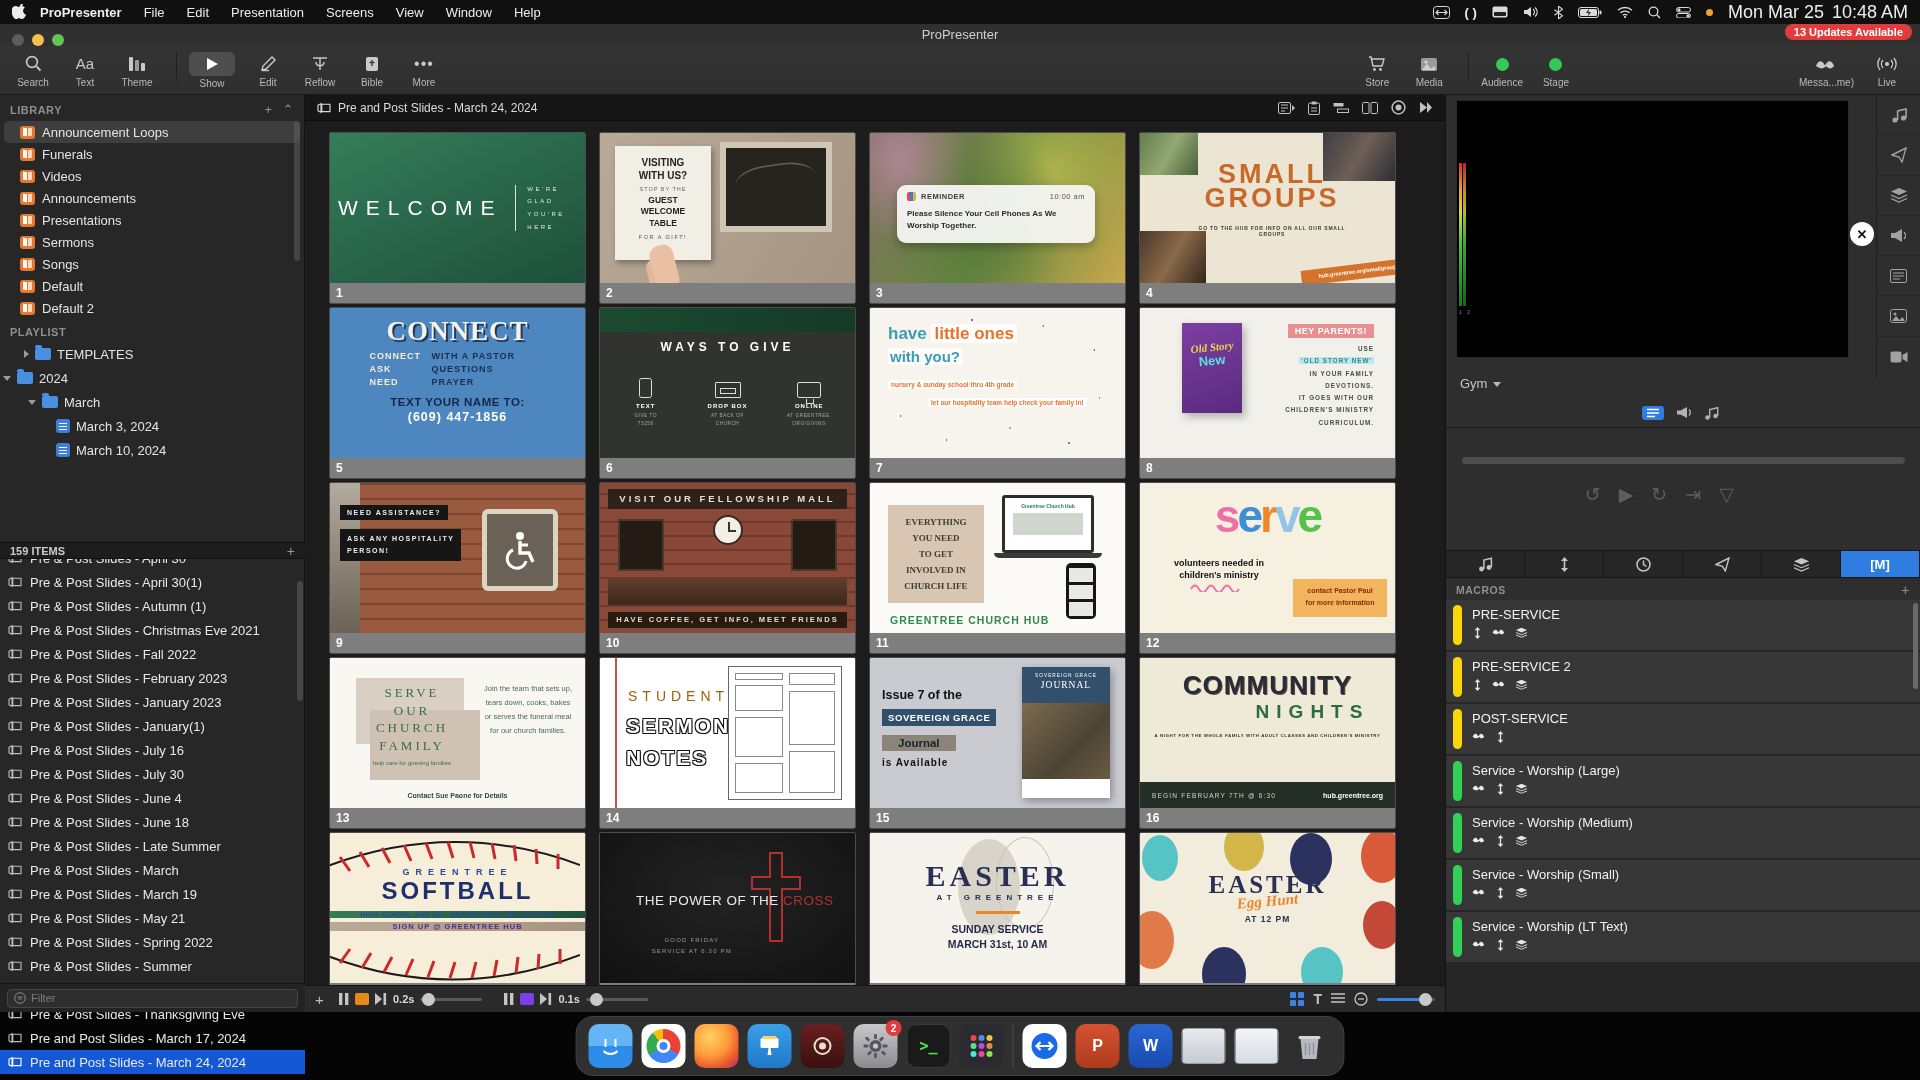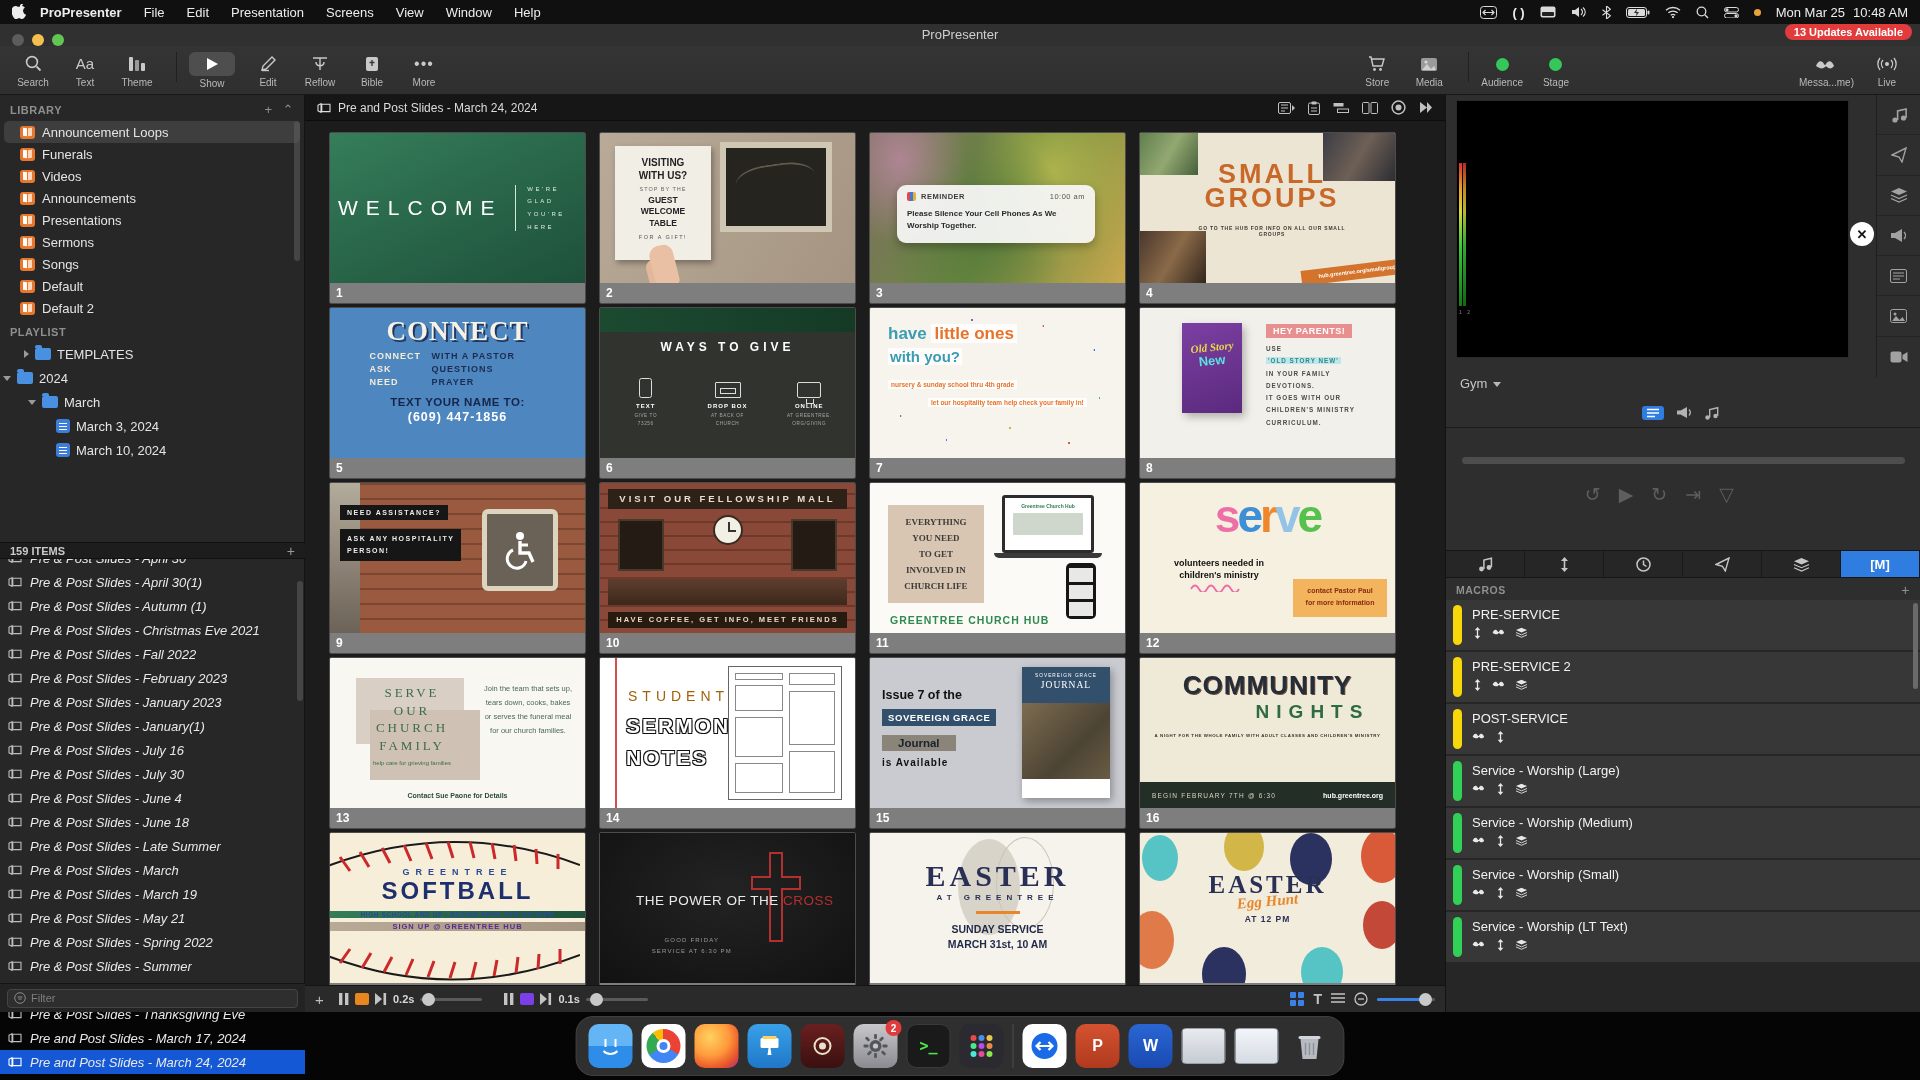--- a/index.html
+++ b/index.html
@@ -8,21 +8,21 @@
   svg { display:block; }
 
   
   #menubar { position:absolute; left:0; top:0; width:1920px; height:24px; background:#101010;
     display:flex; align-items:center; color:#ededed; font-size:13px; padding:0 12px; z-index:50; }
   #menubar .menus { display:flex; align-items:center; gap:22px; margin-left:14px; }
   .menu-item { cursor:default; }
   .menu-item.selected { font-weight:700; }
   #menubar .status { margin-left:auto; display:flex; align-items:center; gap:15px; }
   #menubar .status svg { opacity:.92; }
-  .clock { display:flex; gap:8px; font-size:13px; }
+  .clock { display:flex; gap:8px; font-size:18px; }
 
   
   #window { position:absolute; left:0; top:24px; width:1920px; height:988px; background:#2e2e2e; }
   #titlebar { position:relative; height:22px; background:#303030; }
   .lights { position:absolute; left:12px; top:10px; display:flex; gap:8px; }
   .light { width:12px; height:12px; border-radius:50%; }
   .l-close { background:#5c5c5c; } .l-min { background:#f6be4f; } .l-zoom { background:#62c554; }
   .win-title { position:absolute; left:0; right:0; top:3px; text-align:center; color:#cfcfcf; font-size:13px; }
   .updates-badge { position:absolute; right:8px; top:0px; background:#e23b3b; color:#fff;
     font-size:11px; font-weight:700; padding:2px 9px; border-radius:9px; }
@@ -68,21 +68,21 @@
     color:#cacaca; font-size:11px; font-weight:700; display:flex; align-items:center; padding:0 10px;
     border-top:1px solid #101010; border-bottom:1px solid #101010; }
   #items-header .plus { margin-left:auto; font-weight:400; font-size:14px; color:#9a9a9a; }
 
   #doc-list { position:absolute; left:0; top:464px; width:305px; height:518px; overflow:hidden; }
   #doc-list .inner { position:relative; top:-13px; }
   .doc-row { display:flex; align-items:center; gap:8px; height:24px; padding:0 8px; color:#e9e9e9; font-size:13px; }
   .doc-row.selected { background:#1458d6; }
   .doc-row .screen-ico { flex:0 0 auto; color:#bdbdbd; }
   .doc-row.selected .screen-ico { color:#fff; }
-  .doc-row span { white-space:nowrap; overflow:hidden;font-style:italic; }
+  .doc-row span { white-space:nowrap; overflow:hidden; }
 
   #filter-bar { position:absolute; left:0; bottom:0; width:305px; height:29px; background:#232323;
     border-top:1px solid #141414; display:flex; align-items:center; padding:0 7px; }
   .filter-wrap { flex:1; height:19px; background:#2e2e2e; border:1px solid #454545; border-radius:4px;
     display:flex; align-items:center; gap:5px; padding:0 6px; }
   .filter-wrap input { flex:1; background:transparent; border:none; outline:none; color:#ddd; font-size:11px; }
   .filter-wrap input::placeholder { color:#7e7e7e; }
 
   
   #main { position:relative; width:1140px; height:917px; background:#1c1c1c; overflow:hidden; }
@@ -184,21 +184,21 @@
       background:#ffffffd9; display:inline-block; padding:1px 3px; }
   .s7 .s2 { position:relative; margin-top:5px; margin-left:40px; color:#e8722a; font-weight:700;
       font-size:6.5px; background:#ffffffd9; display:inline-block; padding:1px 3px; }
   
   .s8 { background:#f2f0ea; }
   .s8 .book { left:42px; top:15px; width:60px; height:90px; background:linear-gradient(160deg,#7c3fa2,#5a2a7e);
       box-shadow:3px 4px 8px #0004; text-align:center; padding-top:18px; }
   .s8 .b1 { color:#e8d44a; font-family:"Liberation Serif",serif; font-style:italic; font-weight:700;
       font-size:11px; transform:rotate(-6deg); }
   .s8 .b2 { color:#5ae0e0; font-weight:800; font-size:13px; transform:rotate(-6deg); }
-  .s8 .rt { left:126px; top:12px; width:130px; text-align:left; }
+  .s8 .rt { left:104px; top:12px; width:130px; text-align:right; }
   .s8 .h { display:inline-block; background:#e89090; color:#fff; font-weight:800; font-size:9px; padding:2px 7px; letter-spacing:.5px; }
   .s8 .u { color:#4a4a4a; font-size:6.3px; font-weight:700; letter-spacing:1px; line-height:1.95; margin-top:5px; }
   .s8 .hl { background:#bfe6e8; color:#2a8a8e; padding:0 2px; }
   
   .s9 { background:repeating-linear-gradient(0deg,#9a5a40 0 13px,#7c4630 13px 15px); }
   .s9 .strip { left:0; top:0; width:30px; height:100%; background:linear-gradient(#b3ab9b,#6c6257); }
   .s9 .lab { left:10px; background:#161616; color:#ececec; font-weight:700; font-size:7px;
       letter-spacing:1.5px; padding:4px 7px; }
   .s9 .lab1 { top:22px; } .s9 .lab2 { top:46px; line-height:1.7; }
   .s9 .sign { left:152px; top:26px; width:76px; height:82px; background:#6b6257; border:5px solid #ddd4c0;

